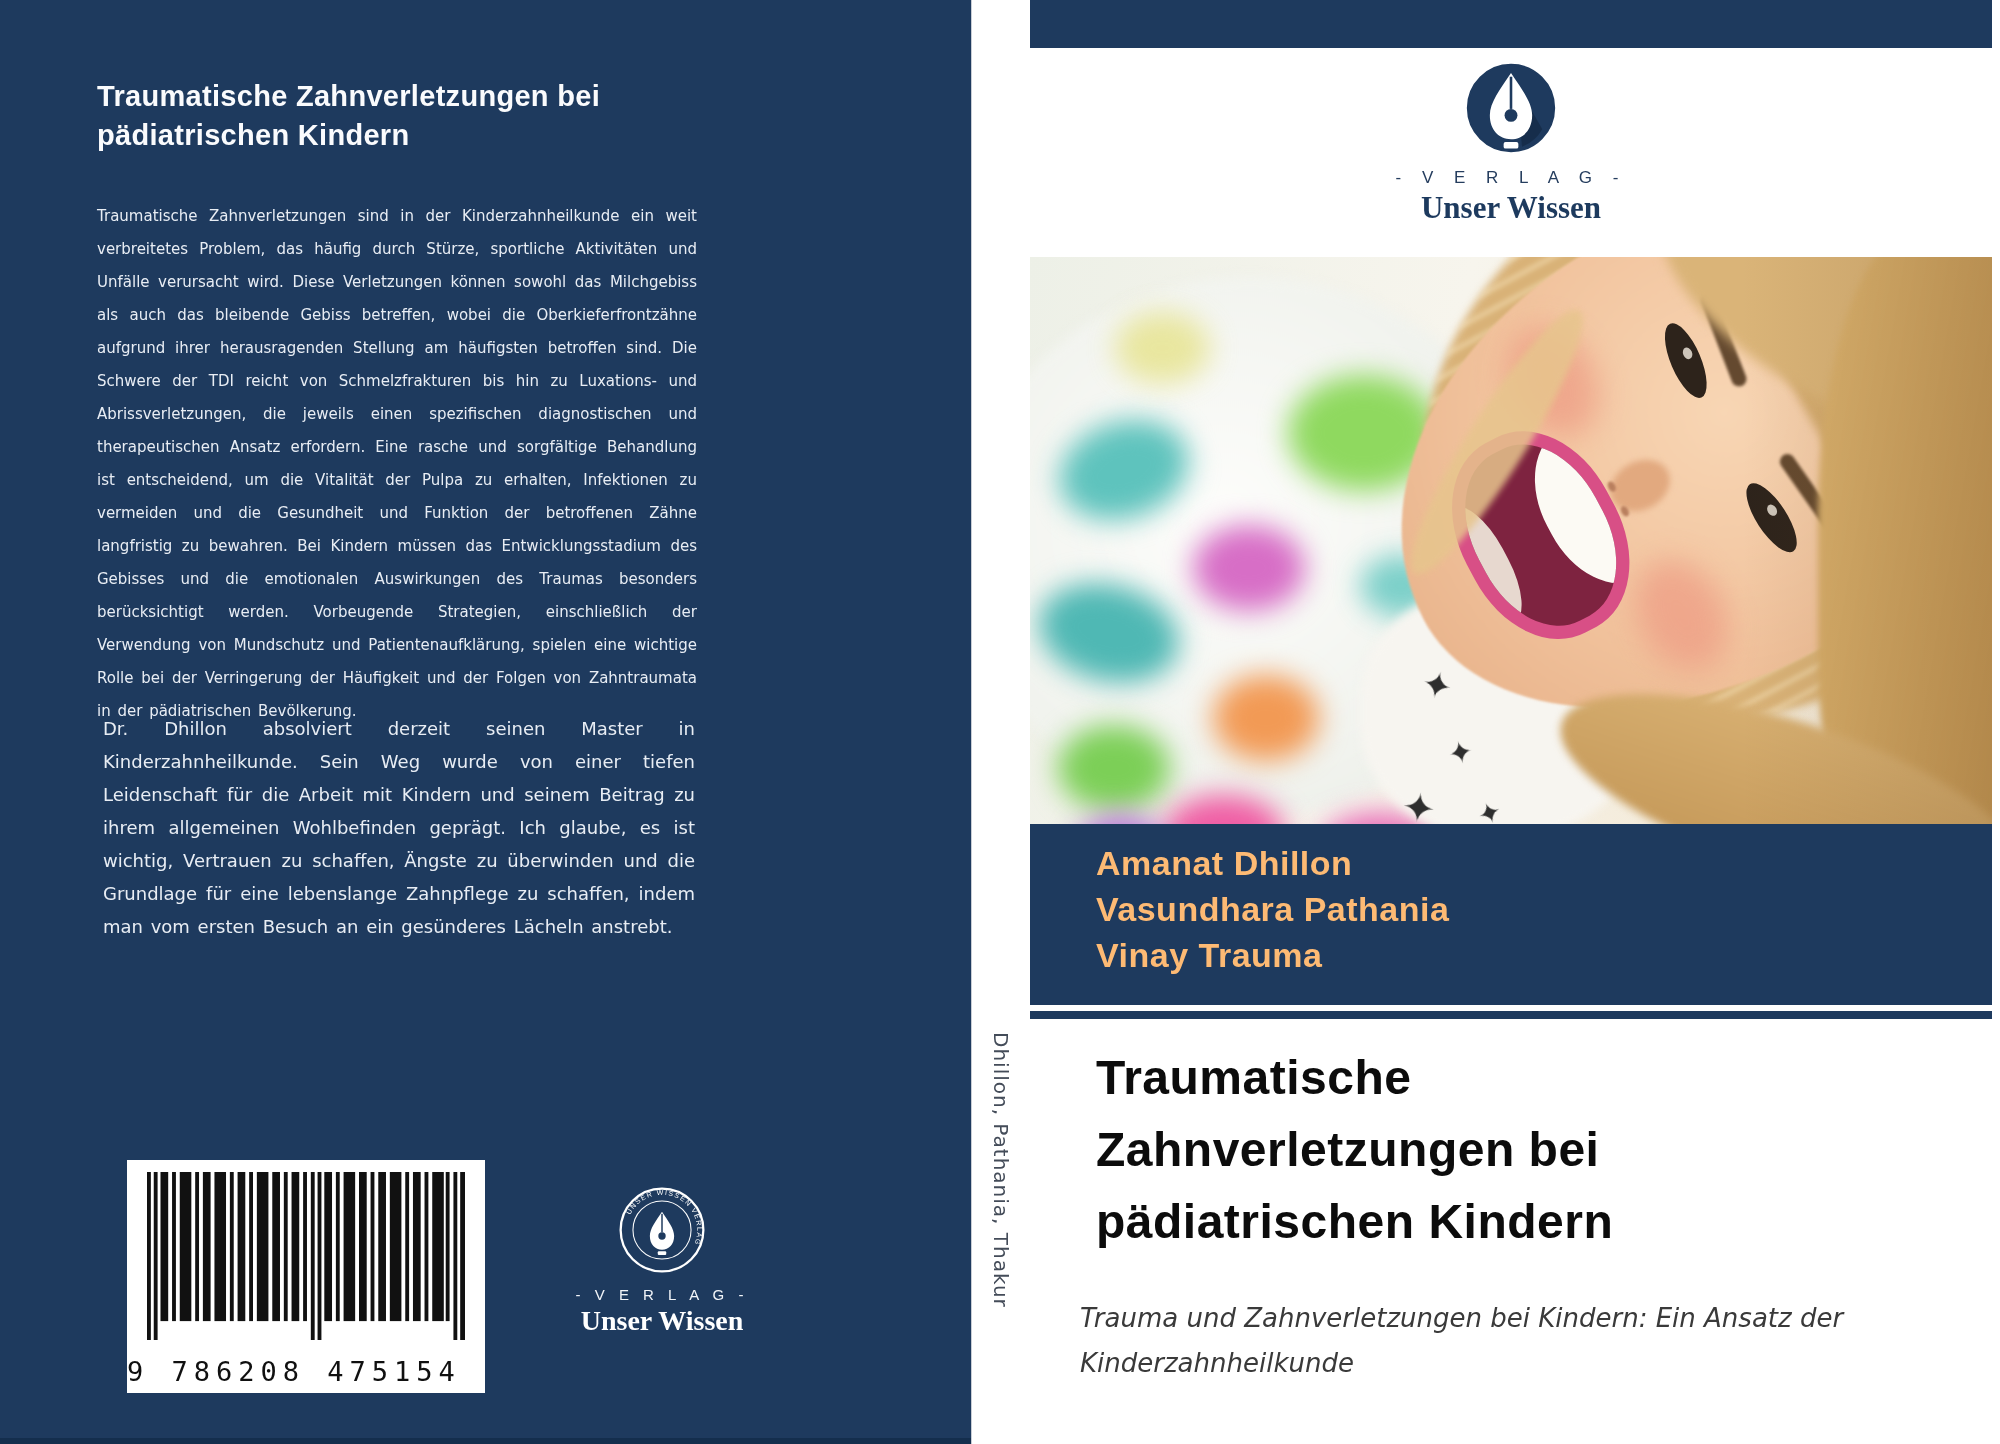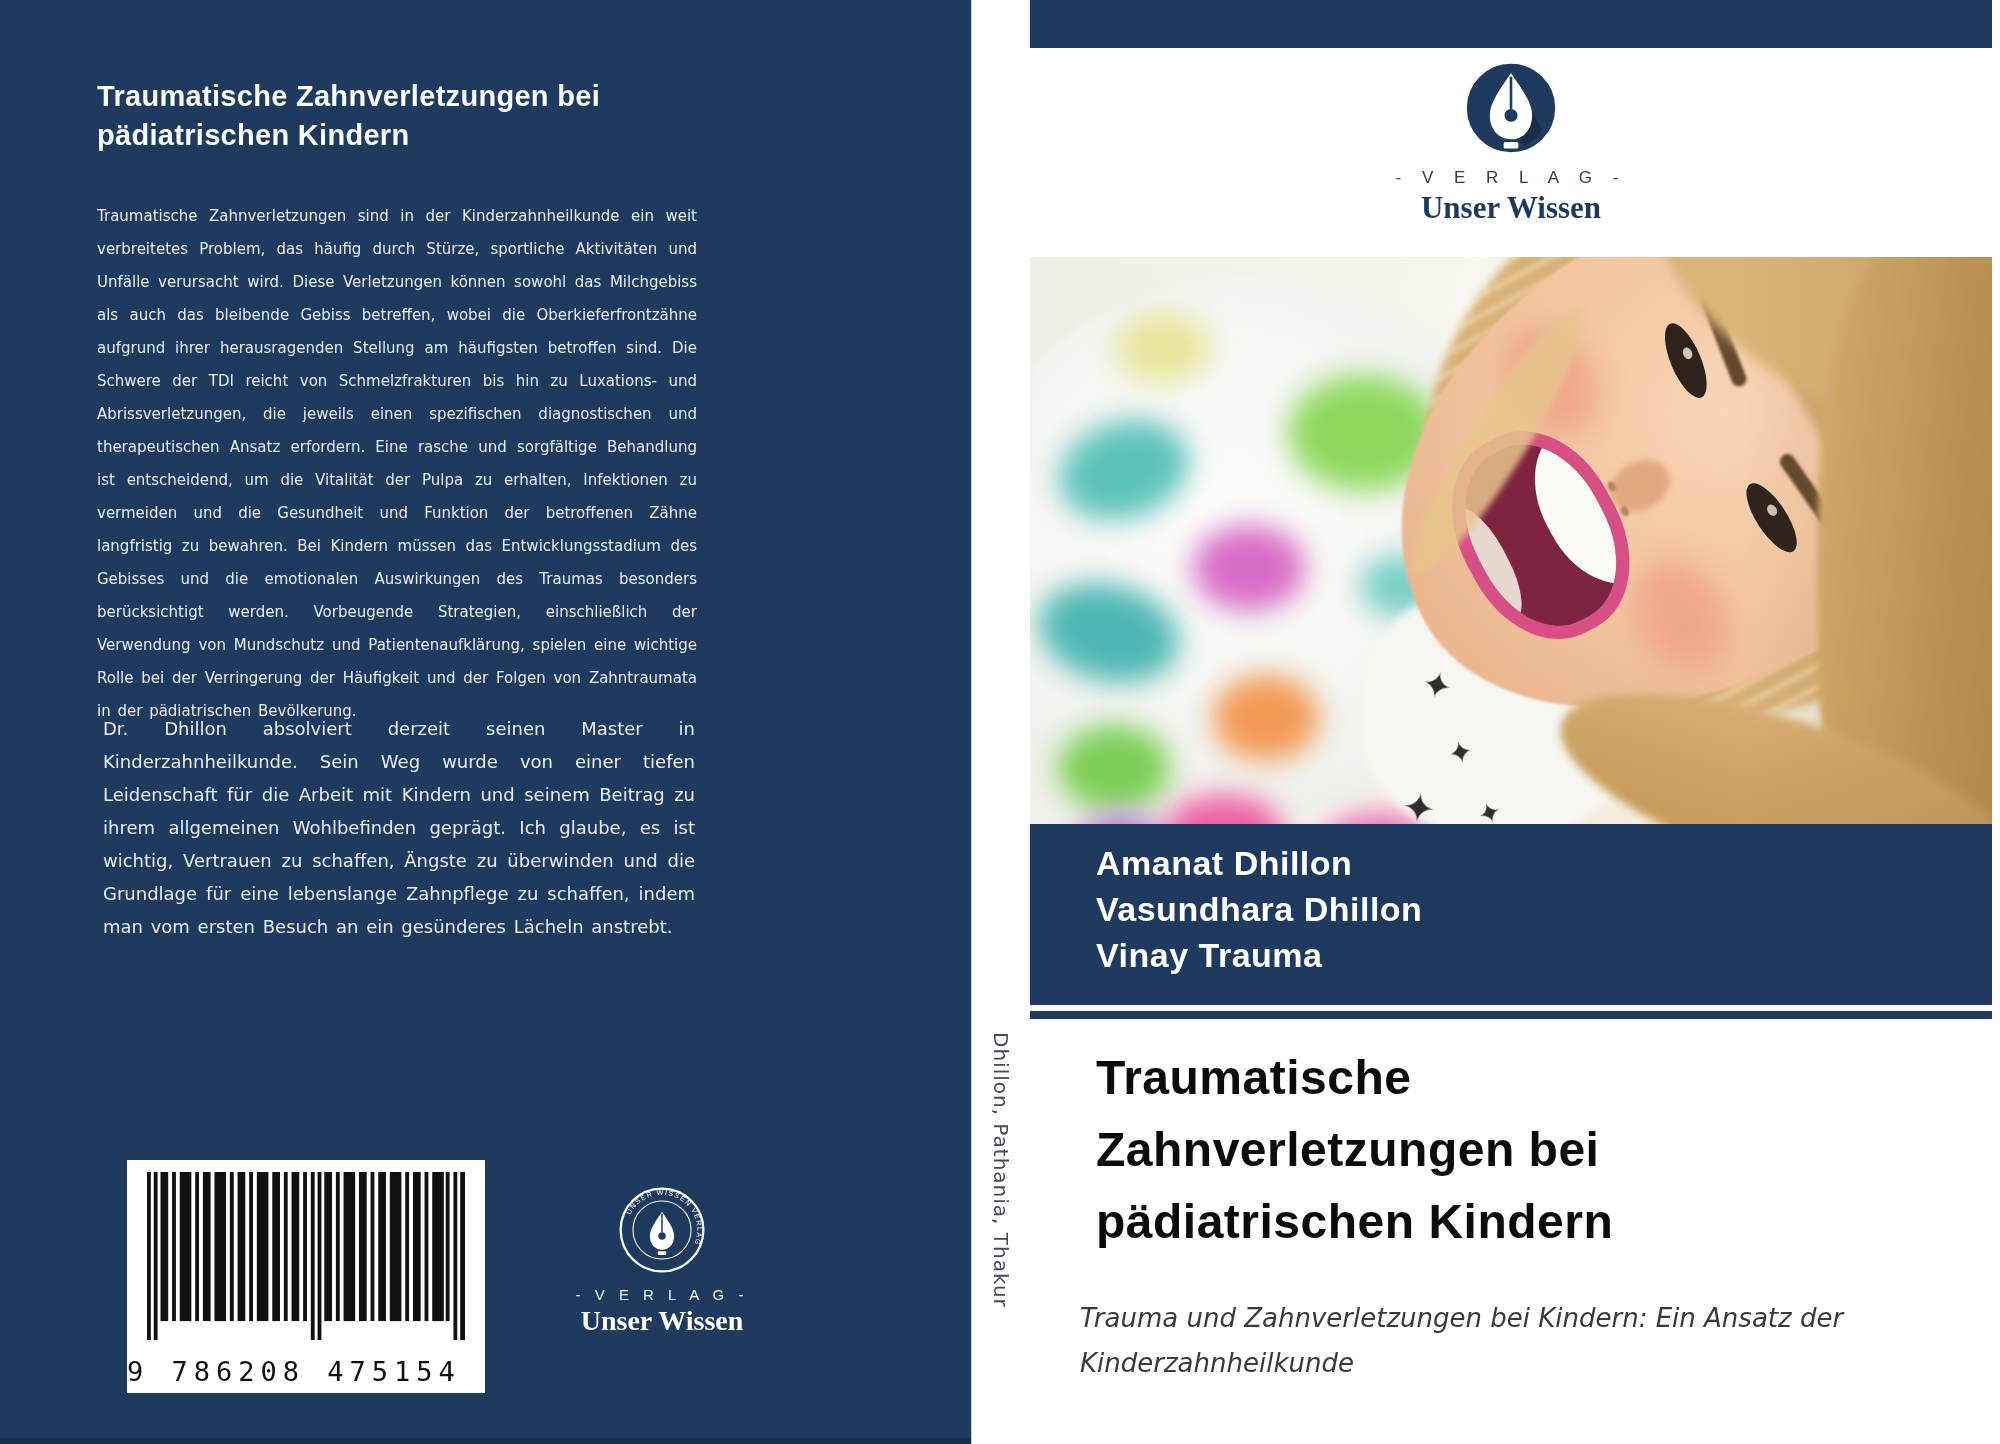--- a/index.html
+++ b/index.html
@@ -90,21 +90,21 @@
   .hair-strand{position:absolute;left:438px;top:30px;width:58px;height:310px;transform:rotate(32deg);
       border-radius:50%;background:#e7c58d;filter:blur(3px);opacity:.85;}
   .shirt{position:absolute;left:330px;top:330px;width:280px;height:250px;border-radius:45%;
       background:#f7f5f0;filter:blur(5px);}
   .star{position:absolute;color:#2e2e2e;font-family:"DejaVu Sans",sans-serif;filter:blur(.5px);}
   .photo-shade{position:absolute;left:0;top:0;width:100%;height:100%;
       background:linear-gradient(90deg,rgba(0,0,0,0) 74%,rgba(110,78,36,.22) 100%);}
 
   
   .author-band{position:absolute;left:0;top:824px;width:100%;height:181px;background:#1e3a5e;}
-  .author-line{margin-left:66px;font-weight:bold;font-size:34px;line-height:46px;color:#ffffff;
+  .author-line{margin-left:66px;font-weight:bold;font-size:34px;line-height:46px;color:#fdba74;
       letter-spacing:.5px;}
   .author-band .pad{height:16px;}
   .rule{position:absolute;left:0;top:1011px;width:100%;height:8px;background:#1e3a5e;}
   .front-title{position:absolute;left:66px;top:1042px;width:630px;margin:0;
       font-weight:bold;font-size:48px;line-height:72px;color:#0c0c0c;letter-spacing:.5px;}
   .front-subtitle{position:absolute;left:50px;top:1296px;width:800px;margin:0;
       font-family:"DejaVu Sans",sans-serif;font-style:italic;font-size:26px;line-height:45px;color:#3a3a3a;}
 </style>
 </head>
 <body>
@@ -249,21 +249,21 @@
     <div class="hair-tr"></div>
     <div class="hair-right"></div>
     <div class="hair-bottom"></div>
     <div class="hair-strand"></div>
     <div class="photo-shade"></div>
   </div>
 
   <div class="author-band">
     <div class="pad"></div>
     <div class="author-line">Amanat Dhillon</div>
-    <div class="author-line">Vasundhara Dhillon</div>
+    <div class="author-line">Vasundhara Pathania</div>
     <div class="author-line">Vinay Trauma</div>
   </div>
 
   <div class="rule"></div>
 
   <h2 class="front-title">Traumatische Zahnverletzungen bei pädiatrischen Kindern</h2>
   <p class="front-subtitle">Trauma und Zahnverletzungen bei Kindern: Ein Ansatz der Kinderzahnheilkunde</p>
 </div>
 
 </body></html>

